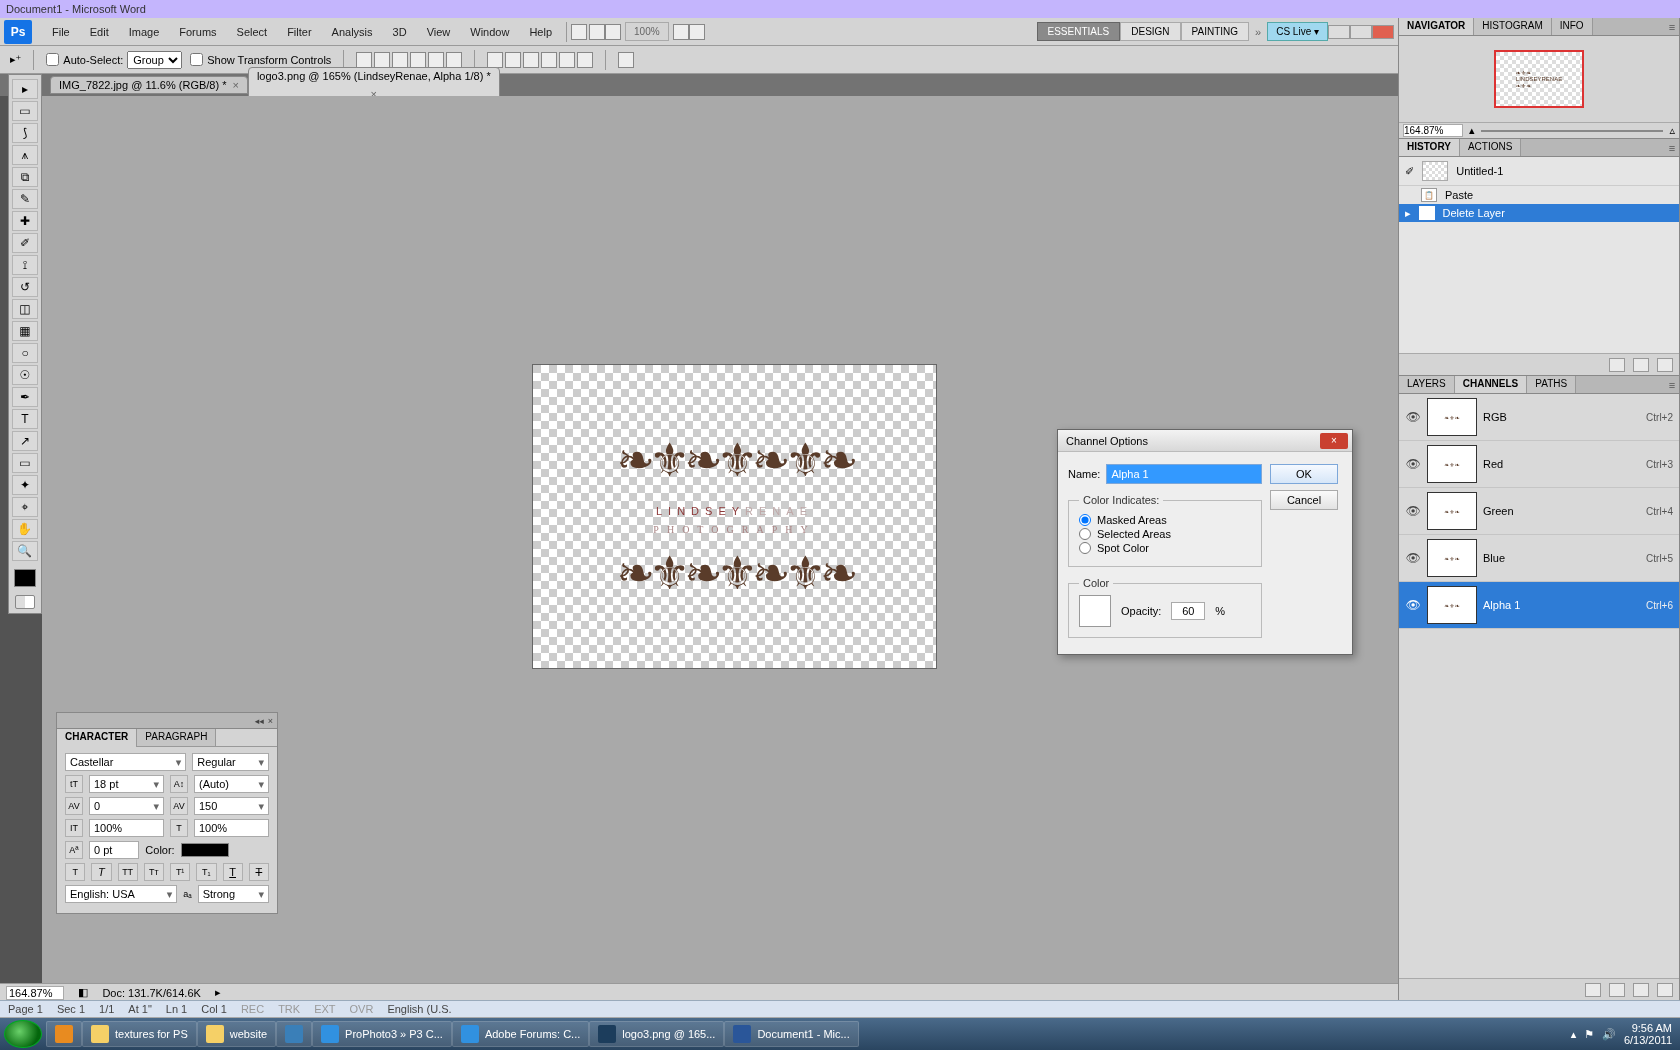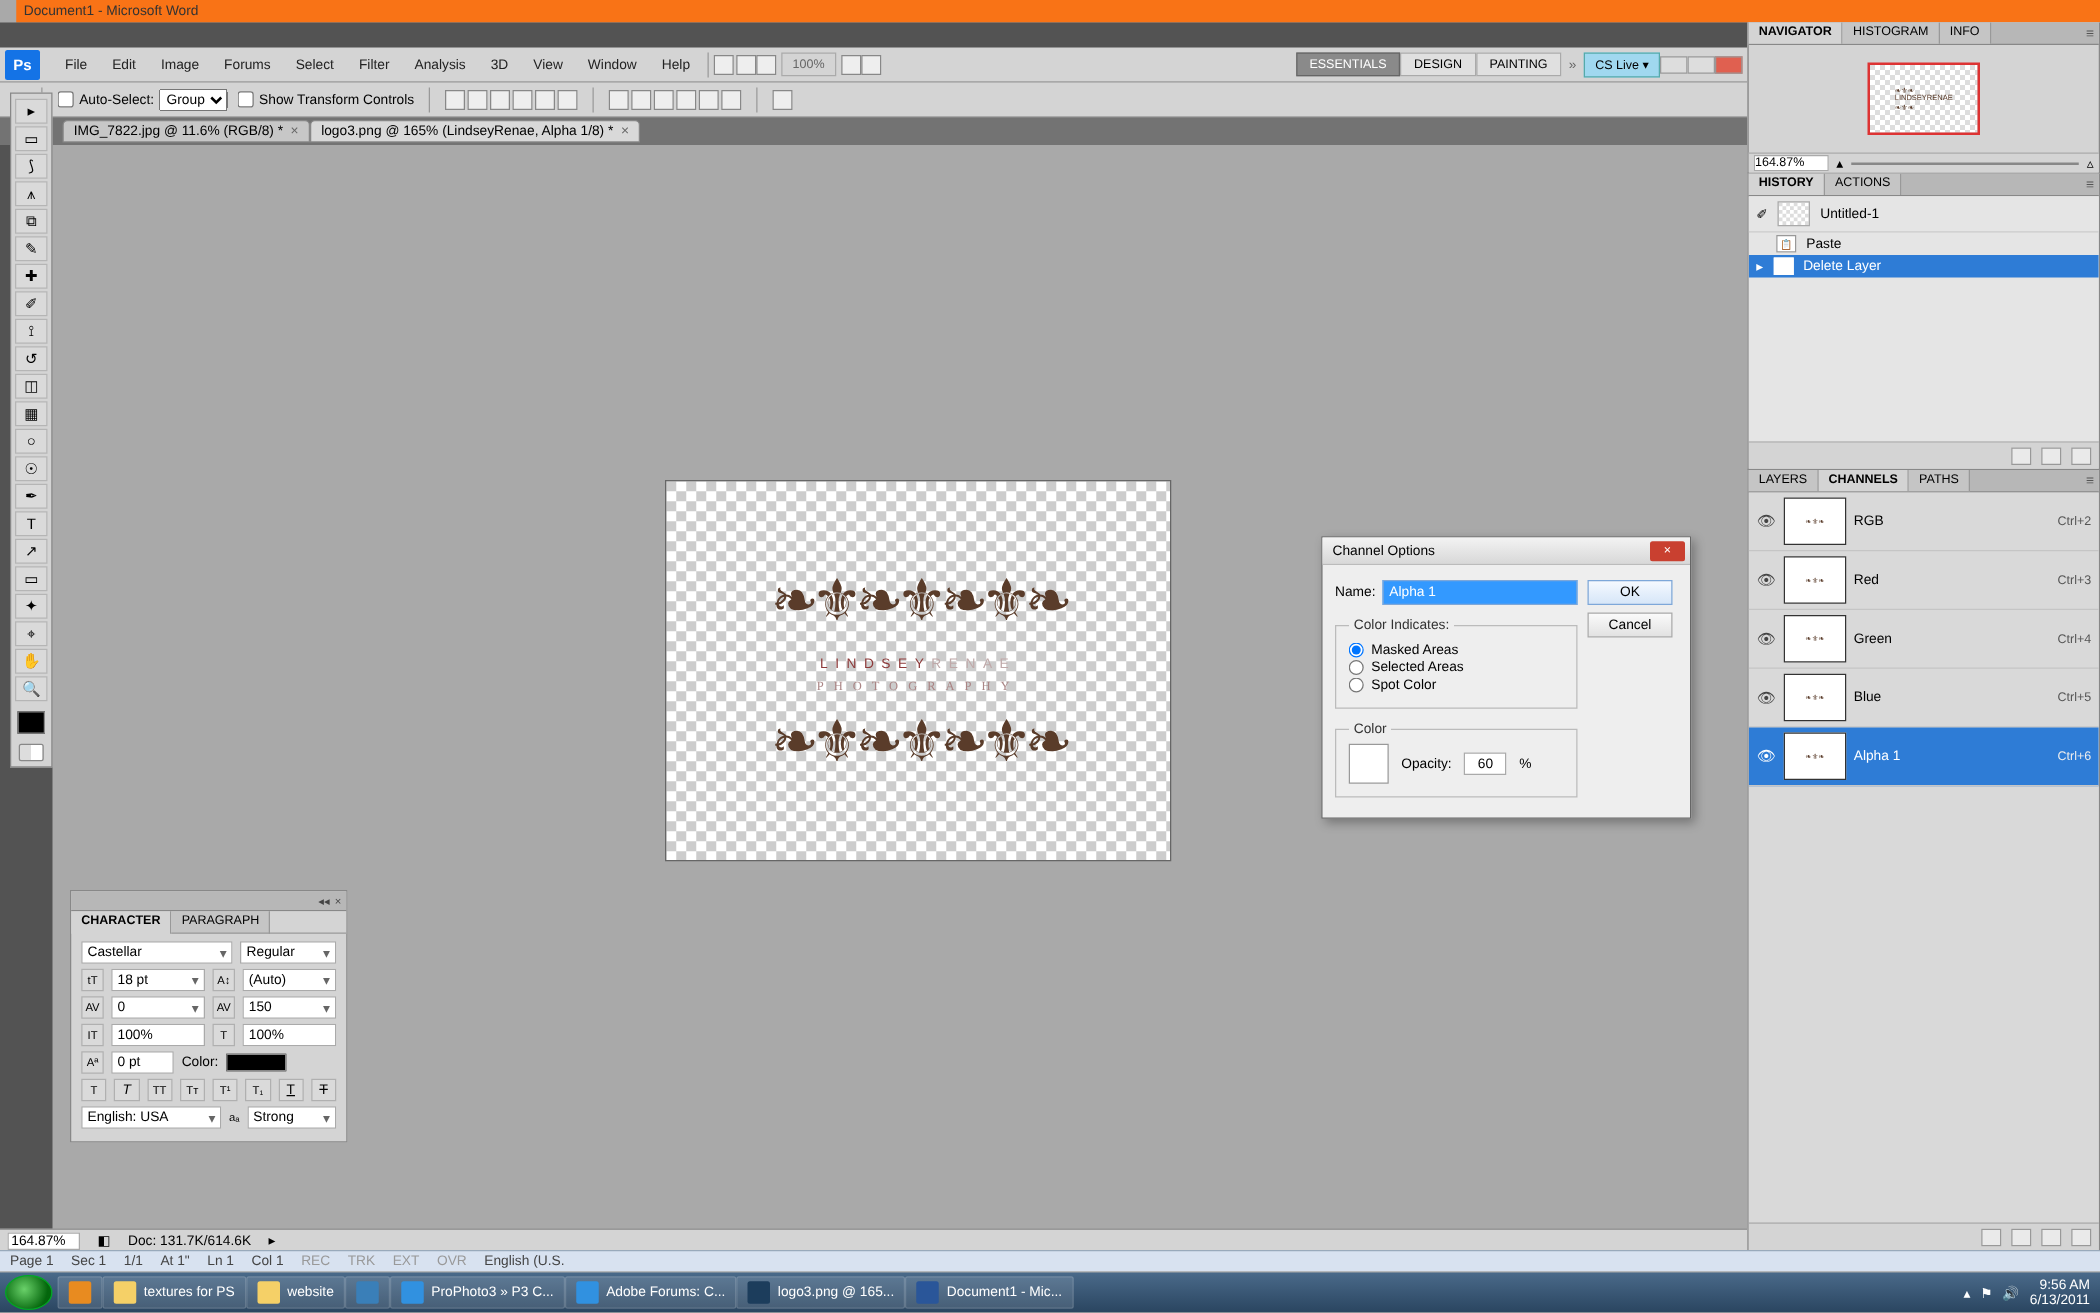--- a/index.html
+++ b/index.html
@@ -1,25 +1,25 @@
 <!DOCTYPE html>
 <html><head>
 <meta charset="utf-8">
 <style>
 * { margin: 0; padding: 0; box-sizing: border-box; font-family: "Segoe UI", Tahoma, sans-serif; font-size: 11px; }
 body { background: #a9a9a9; width: 1680px; height: 1050px; overflow: hidden; position: relative; }
 
 
-.word-title { height: 18px; background: #f97316; display: flex; align-items: center; padding-left: 6px; font-size: 11px; color: #333; margin-left: 13px; }
+.word-title { height: 18px; background: #c4b5fd; display: flex; align-items: center; padding-left: 6px; font-size: 11px; color: #333; }
 
 
 .ps-app { position: absolute; left: 0; top: 18px; width: 1398px; height: 983px; background: #535353; display: flex; flex-direction: column; }
 
 
-.ps-menu { height: 28px; background: #d4d4d4; border-bottom: 1px solid #9a9a9a; display: flex; align-items: center; padding: 0 4px; margin-top: 20px; }
+.ps-menu { height: 28px; background: #d4d4d4; border-bottom: 1px solid #9a9a9a; display: flex; align-items: center; padding: 0 4px; }
 .ps-logo { width: 28px; height: 24px; background: #1473e6; margin-right: 10px; border-radius: 2px; display:flex;align-items:center;justify-content:center;color:#fff;font-weight:bold;font-size:12px;}
 .ps-menu-item { padding: 4px 10px; color: #222; cursor: default; }
 .ps-menu-spacer { flex: 1; }
 .ws-btn { padding: 3px 10px; background: #e0e0e0; border: 1px solid #aaa; font-size: 10px; }
 .ws-btn.active { background: #8a8a8a; color: #fff; border-color:#666; }
 .cslive { padding: 3px 8px; background: #a0d8ef; border: 1px solid #5aa; font-size: 10px; }
 .win-ctrl { width: 22px; height: 14px; background: #ddd; border: 1px solid #999; display: inline-block; }
 .win-ctrl.close { background: #e06050; }
 .zoom-ind { padding: 3px 8px; color:#666; font-size:10px; border:1px solid #aaa; margin:0 4px;}
 .ctrl-sep { width:1px; height:20px; background:#999; margin:0 4px;}
@@ -33,21 +33,21 @@
 
 
 .toolbox { position: absolute; left: 8px; top: 74px; width: 34px; background: #d4d4d4; border: 1px solid #888; display: flex; flex-direction: column; align-items: center; padding: 4px 0; gap: 2px; }
 .toolbox .tool { width: 26px; height: 20px; border: 1px solid #b5b5b5; background: #dadada; display:flex; align-items:center; justify-content:center; font-size:12px;}
 .toolbox .swatch { width: 22px; height: 18px; background: #000; border: 1px solid #888; margin-top: 6px; }
 .toolbox .mask { width: 20px; height: 14px; border: 1px solid #888; border-radius:2px; background:linear-gradient(90deg,#ddd 50%,#fff 50%); margin-top:6px;}
 
 
 .doc-tabs { height: 22px; background: #737373; display: flex; align-items: center; padding-left: 50px; gap: 0; margin-top: 0;}
 .doc-tab { background: #c7c7c7; border: 1px solid #888; padding: 2px 8px; font-size: 11px; display:flex; align-items:center; gap:6px; border-top-left-radius:4px; border-top-right-radius:4px;}
-.doc-tab.active { background: #d9d9d9; }
+.doc-tab.active { background: #d9d9d9; flex-direction: column; }
 .tab-close { color:#666; cursor:default;}
 
 
 .canvas-area { flex: 1; background: #a9a9a9; position: relative; margin-left:42px; margin-top:0;}
 .doc-window { position: absolute; left: 490px; top: 268px; width: 405px; height: 305px; background: 
   repeating-conic-gradient(#fff 0 25%, #ccc 0 50%) 0 0/16px 16px; border: 1px solid #666; }
 .logo-img { position:absolute; left:18px; top:15px; right:18px; bottom:15px; display:flex; flex-direction:column; align-items:center; justify-content:center;}
 .ornament { height:60px; width:280px; color:#5a3c2a; display:flex; align-items:center; justify-content:center; font-size:46px; letter-spacing:-6px;}
 .logo-text1 { color:#8d3a3a; letter-spacing:6px; font-size:19px; margin-top:8px; font-family:Georgia,serif;}
 .logo-text1 .light { color:#bfa9a9; font-weight:normal;}

